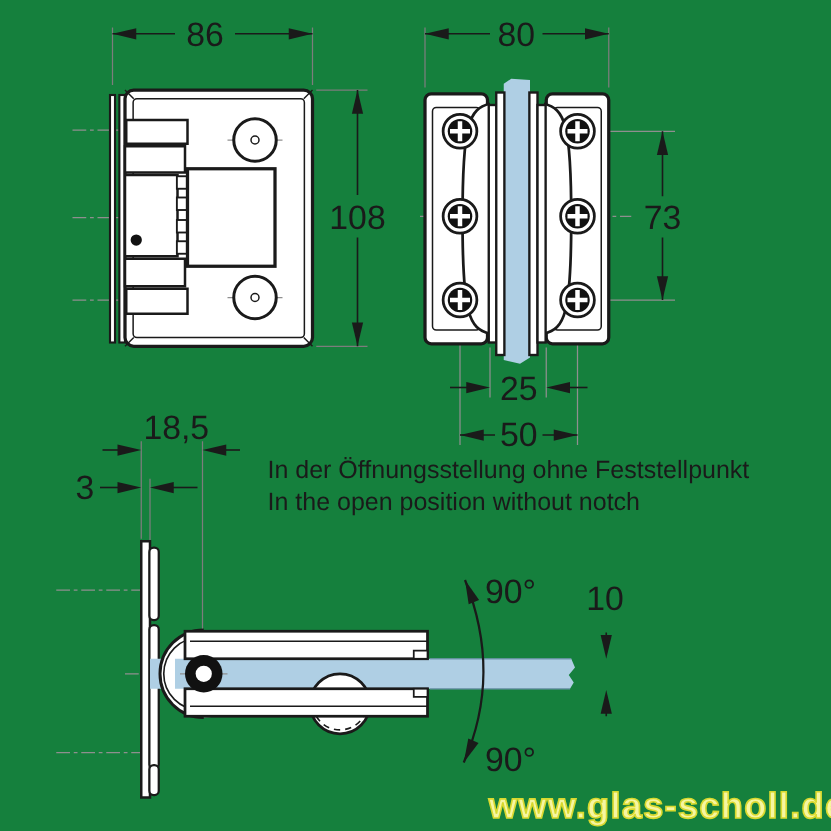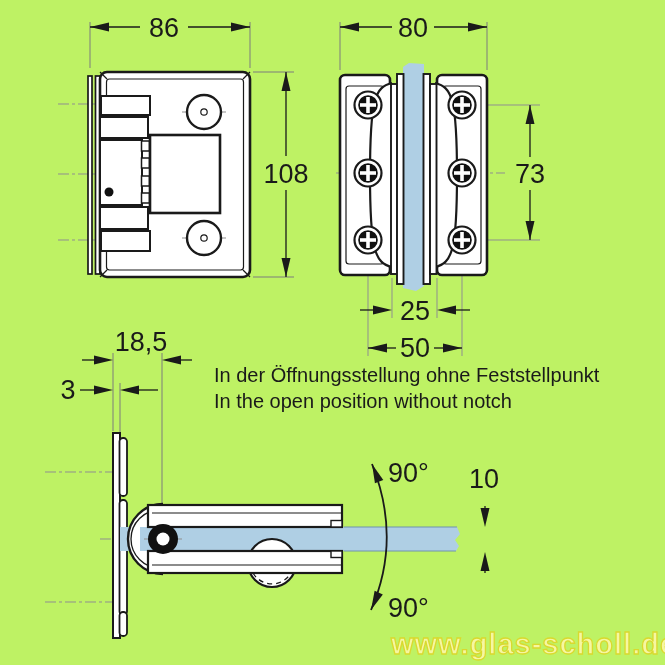--- a/index.html
+++ b/index.html
@@ -1,16 +1,16 @@
 <!DOCTYPE html>
 <html><head>
 <meta charset="utf-8">
 <style>
   html,body{margin:0;padding:0;background:#ffffff;}
-  .stage{position:relative;width:665px;height:665px;background:#bef264;overflow:hidden;
+  .stage{position:relative;width:665px;height:665px;background:#15803d;overflow:hidden;
          font-family:"Liberation Sans",sans-serif;}
   svg{display:block}
   text{font-family:"Liberation Sans",sans-serif;fill:#1a1a1a;}
   .dim{font-size:27px;}
   .note{font-size:20px;}
   .wm{font-size:29px;font-weight:700;fill:#f6f6a2;stroke:#d9d92e;stroke-width:1.3;letter-spacing:1px;}
   .ln{stroke:#1a1a1a;fill:none;}
   .fill{fill:#ffffff;stroke:#1a1a1a;}
   .thin{stroke:#8f8f8f;stroke-width:1;fill:none;}
   .cl{stroke:#8f8f8f;stroke-width:1;fill:none;stroke-dasharray:11 3 3 3;}

